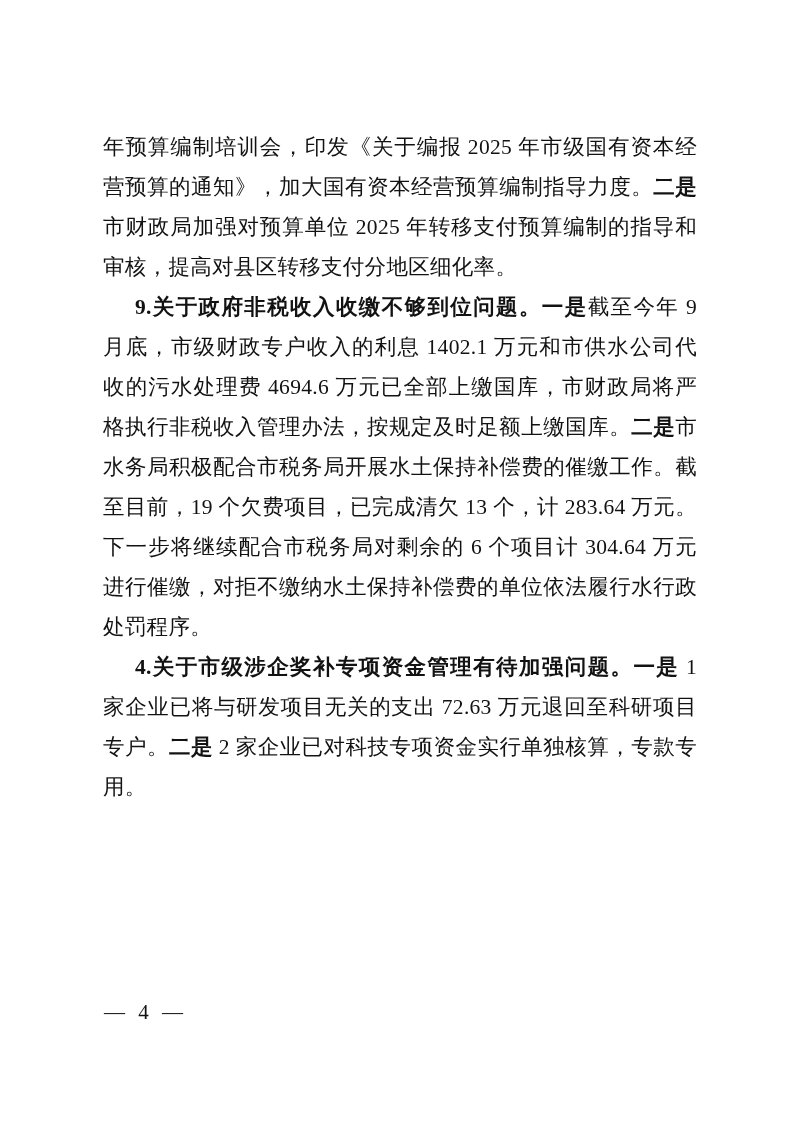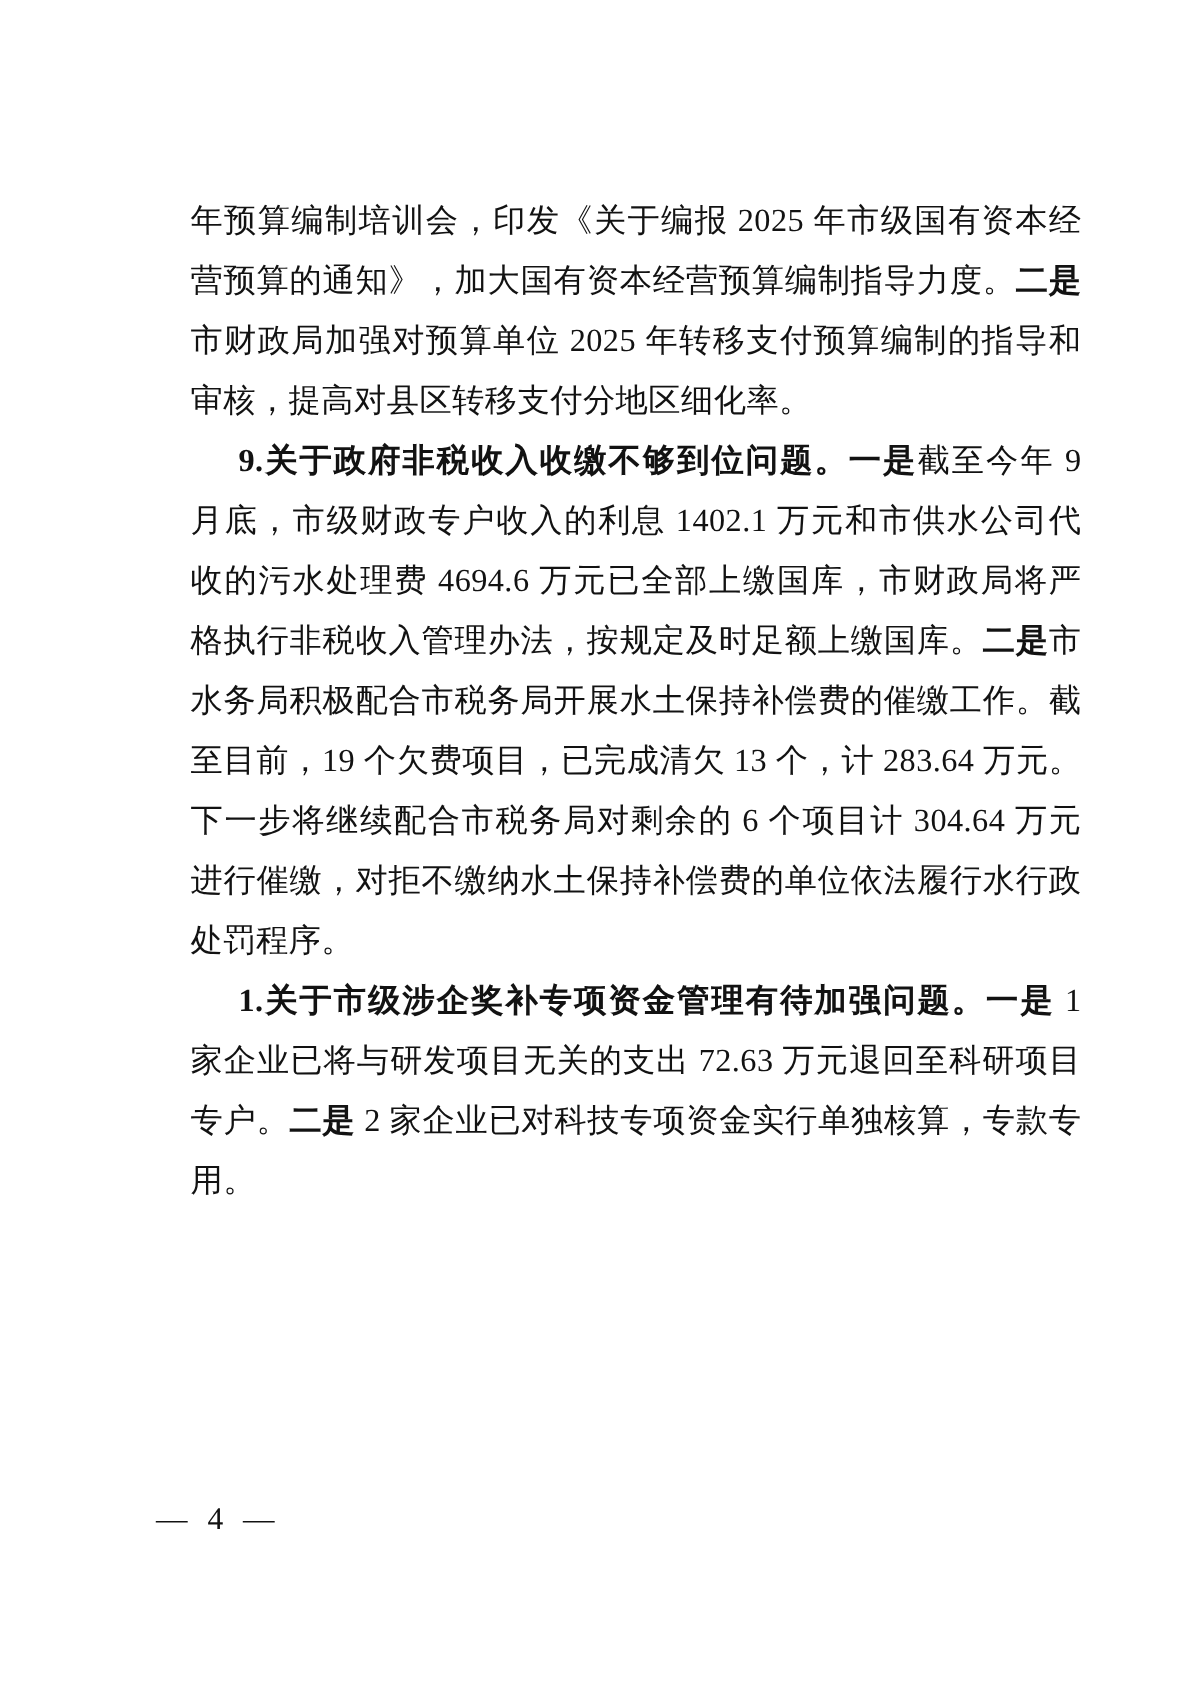--- a/index.html
+++ b/index.html
@@ -19,21 +19,20 @@
   .doc-body {
     position: absolute;
     left: 103px;
     top: 127px;
     width: 594px;
     font-size: 21.5px;
     line-height: 40px;
     text-align: justify;
     text-justify: inter-character;
     letter-spacing: 0.3px;
-    margin-left: 24px;
   }
   .para {
     margin: 0;
     padding: 0;
   }
   .para.indent {
     text-indent: 32px;
   }
   .run {
     font-weight: 400;
@@ -53,18 +52,18 @@
     letter-spacing: 4px;
   }
 </style>
 </head>
 <body>
 
 <div class="page">
   <div class="doc-body" id="doc-body">
       <p class="para"><span class="run">年预算编制培训会，印发《关于编报 2025 年市级国有资本经营预算的通知》，加大国有资本经营预算编制指导力度。</span><span class="run bold">二是</span><span class="run">市财政局加强对预算单位 2025 年转移支付预算编制的指导和审核，提高对县区转移支付分地区细化率。</span></p>
       <p class="para indent"><span class="run bold">9.关于政府非税收入收缴不够到位问题。一是</span><span class="run">截至今年 9 月底，市级财政专户收入的利息 1402.1 万元和市供水公司代收的污水处理费 4694.6 万元已全部上缴国库，市财政局将严格执行非税收入管理办法，按规定及时足额上缴国库。</span><span class="run bold">二是</span><span class="run">市水务局积极配合市税务局开展水土保持补偿费的催缴工作。截至目前，19 个欠费项目，已完成清欠 13 个，计 283.64 万元。下一步将继续配合市税务局对剩余的 6 个项目计 304.64 万元进行催缴，对拒不缴纳水土保持补偿费的单位依法履行水行政处罚程序。</span></p>
-      <p class="para indent"><span class="run bold">1.关于市级涉企奖补专项资金管理有待加强问题。一是</span><span class="run"> 1 家企业已将与研发项目无关的支出 72.63 万元退回至科研项目专户。</span><span class="run bold">二是</span><span class="run"> 2 家企业已对科技专项资金实行单独核算，专款专用。</span></p>
+      <p class="para indent"><span class="run bold">4.关于市级涉企奖补专项资金管理有待加强问题。一是</span><span class="run"> 1 家企业已将与研发项目无关的支出 72.63 万元退回至科研项目专户。</span><span class="run bold">二是</span><span class="run"> 2 家企业已对科技专项资金实行单独核算，专款专用。</span></p>
     </div>
   <div class="page-footer">
     <span class="pageno">— 4 —</span>
   </div>
 </div>
 
 </body></html>

